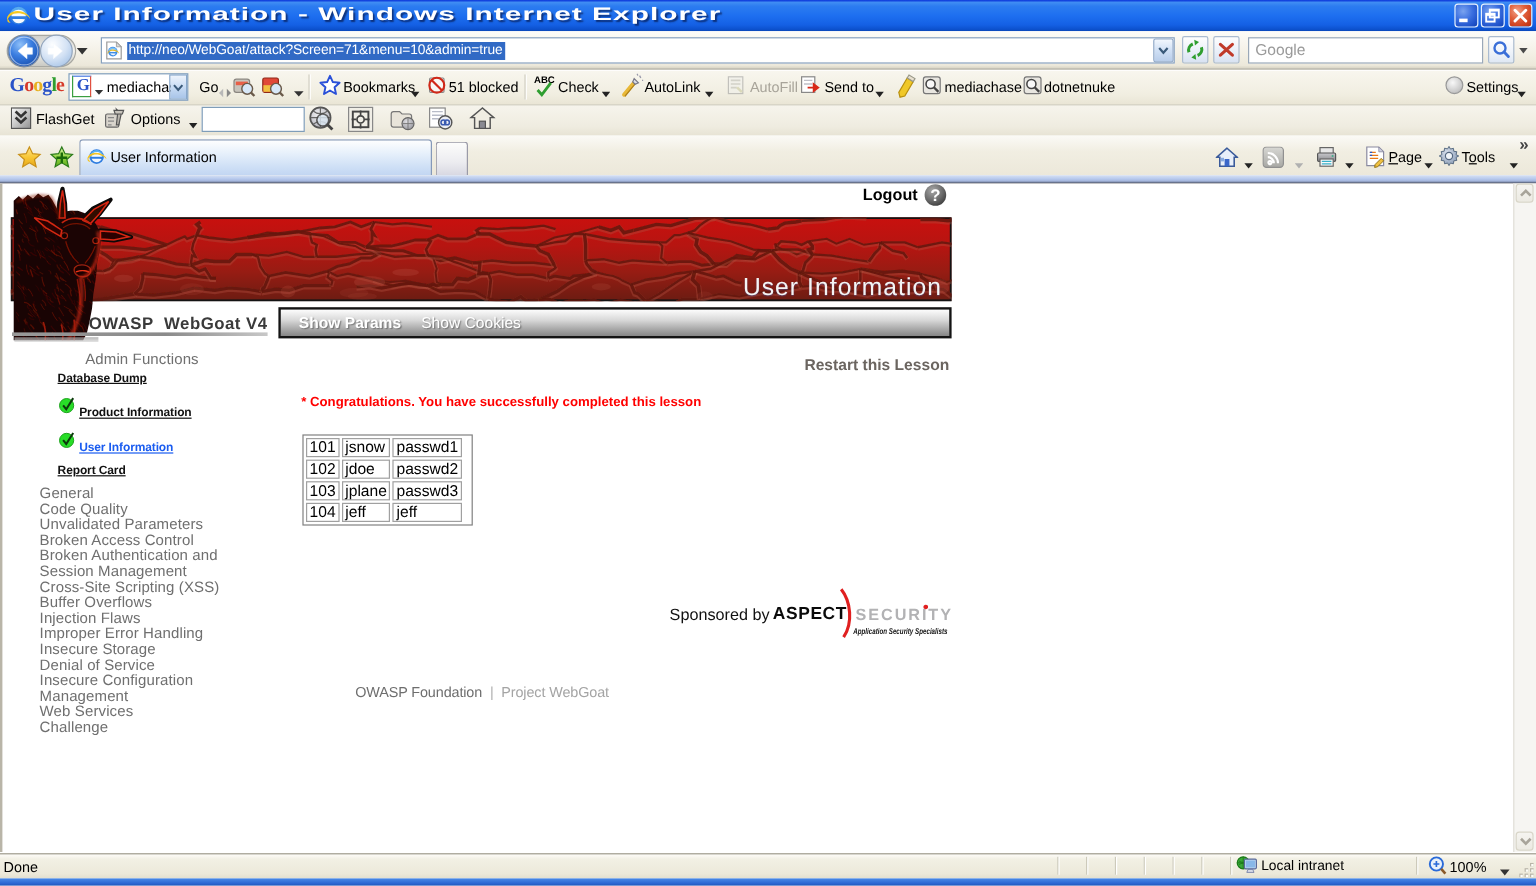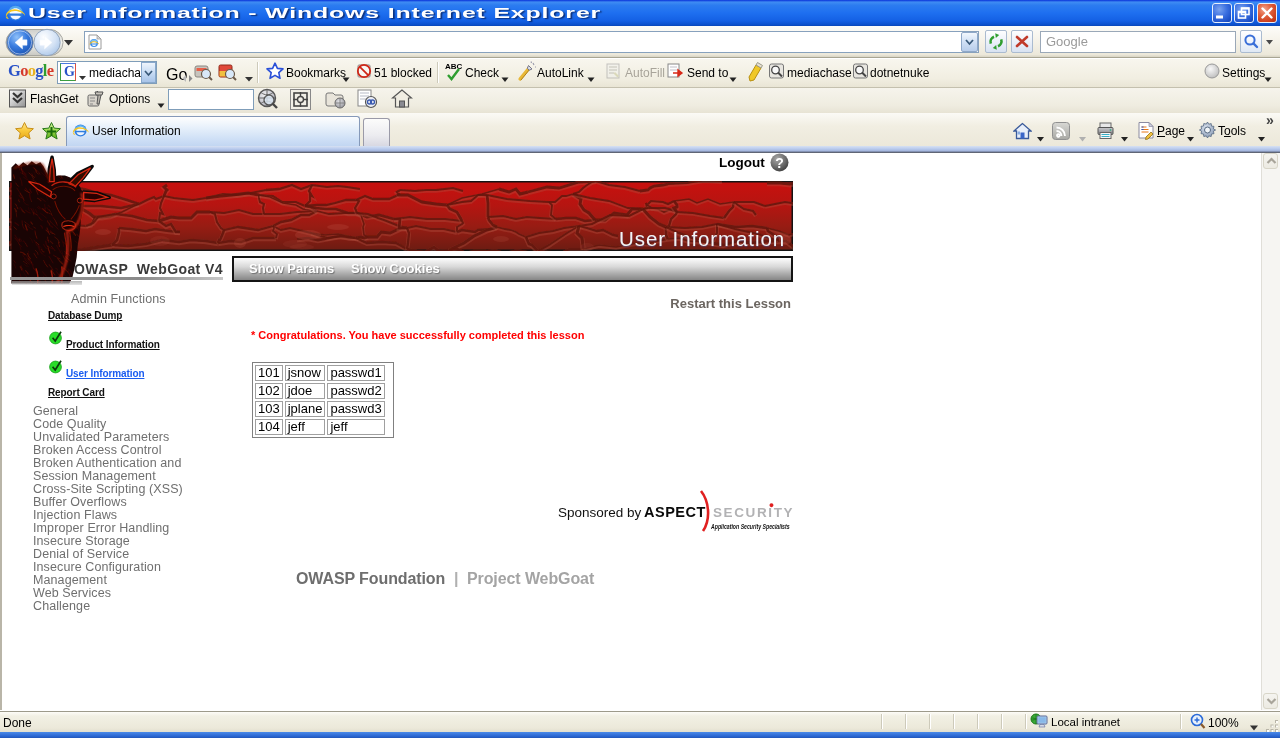--- a/index.html
+++ b/index.html
@@ -108,20 +108,21 @@
   <div class="abs" style="left:88px;top:34px;">
     <svg width="14" height="16" viewBox="0 0 14 16">
         <path d="M1 1h8l4 4v10H1z" fill="#fff" stroke="#9a9a9a"></path>
         <path d="M9 1l4 4H9z" fill="#d8d8d8" stroke="#9a9a9a" stroke-width=".7"></path>
         <circle cx="6" cy="9" r="4" fill="#3f8ee8"></circle>
         <path d="M2.6 9a3.4 3.4 0 0 1 6.8 0z" fill="#7cc0f4"></path>
         <path d="M3.6 9.4h4.9c0-1.3-1.1-2.3-2.45-2.3S3.6 8.1 3.6 9.4zm.3 1c.4 1 1.3 1.6 2.3 1.6 1 0 1.9-.6 2.2-1.5z" fill="#fff" opacity=".9"></path>
         <path d="M1.7 11.2c-.5-1.8.9-3.1 2.4-3.6 1.7-.6 4-.2 5.7 1 .9.6 1.4 1.5 1.2 2-.3-.5-.9-1.1-1.7-1.5-1.6-.8-3.5-1-4.9-.5-1.5.5-2.3 1.5-2.7 2.6z" fill="#e8b81e"></path>
       </svg>
   </div>
+  <div class="abs sel" style="left:106px;top:35px;padding:1px 2px 2px 1px;">http://neo/WebGoat/attack?Screen=71&amp;menu=10&amp;admin=true</div>
   <div class="abs" style="left:961px;top:32px;width:17px;height:20px;background:linear-gradient(180deg,#f2f7fd,#d0e0f5 50%,#b8cdea);border:1px solid #8fa8c8;border-radius:2px;box-sizing:border-box;">
     <svg width="15" height="18" viewBox="0 0 15 18">
         <path d="M4 7l3.5 4L11 7" fill="none" stroke="#3a5a7a" stroke-width="1.8"></path>
       </svg>
   </div>
   <div class="abs tbtn" style="left:985px;width:22px;">
     <svg width="20" height="21" viewBox="0 0 20 21">
         <path d="M4.8 12.6a5.6 5.6 0 0 1 3.2-6.9" fill="none" stroke="#2f9e2f" stroke-width="2.6"></path>
         <path d="M15.2 8.4a5.6 5.6 0 0 1-3.2 6.9" fill="none" stroke="#2f9e2f" stroke-width="2.6"></path>
         <path d="M9.2 2.2l4 1.8-3.4 3z" fill="#2f9e2f"></path>
@@ -152,21 +153,21 @@
   <div class="abs" style="left:60px;top:63px;width:16px;height:18px;box-sizing:border-box;background:#fff;border-top:1.5px solid #4a7ae0;border-left:1.5px solid #3a9e40;border-right:1.5px solid #e05040;border-bottom:1.5px solid #3a9e40;">
     <div style="position:absolute;left:3px;top:0px;font-family:'Liberation Serif',serif;font-size:14px;font-weight:bold;color:#2a53c8;">G</div>
   </div>
   <div class="abs" style="left:77px;top:68px;"><svg width="10" height="8">
         <path d="M2 2h7l-3.5 4z" fill="#333"></path>
       </svg></div>
   <div class="abs" style="left:89px;top:66px;font-size:12px;color:#000;">mediachas</div>
   <div class="abs" style="left:141px;top:62px;width:15px;height:21px;background:linear-gradient(180deg,#eef4fc,#c8dcf4 50%,#a8c4e8);border:1px solid #88a8cc;box-sizing:border-box;"><svg width="13" height="19">
         <path d="M3 8l3.5 4L10 8" fill="none" stroke="#3a5a7a" stroke-width="1.7"></path>
       </svg></div>
-  <div class="abs" style="left:166px;top:66px;font-size:16px;">Go</div>
+  <div class="abs" style="left:166px;top:66px;font-size:12px;">Go</div>
   <div class="abs" style="left:182px;top:69px;"><svg width="12" height="9">
         <path d="M4 1v7l-3.5-3.5z" fill="#b8b8b8"></path>
         <path d="M7 1v7l3.5-3.5z" fill="#888"></path>
       </svg></div>
   <div class="abs" style="left:194px;top:62px;"><svg width="20" height="20">
         <rect x="1" y="4" width="13" height="11" rx="2" fill="#c8c4bc" stroke="#8a8680"></rect>
         <rect x="2.5" y="6" width="10" height="3" fill="#e86048"></rect>
         <circle cx="12" cy="12" r="4.5" fill="#d8e8f8" stroke="#6a5a4a" stroke-width="1.2"></circle>
         <path d="M15 15l3 3" stroke="#6a5a4a" stroke-width="2"></path>
       </svg></div>
@@ -1061,21 +1062,21 @@
       <path d="M29 118 q2.5 7 1.5 15 M43 120 q2 6 1 13 M53 116 q1 7 0 17" fill="none" stroke="#a81e0c" stroke-width="1.3" filter="url(#gb1)" opacity=".9"></path>
     </svg>
   </div>
   <div class="abs" style="left:12px;top:281px;width:70px;height:4px;background:linear-gradient(180deg,#9a9a9a,#d8d8d8);opacity:.7;"></div>
 
   <div class="abs" style="left:74px;top:261px;font-size:14px;font-weight:bold;color:#3a3a3a;letter-spacing:0.4px;">OWASP&nbsp; WebGoat V4</div>
   <div class="abs" style="left:10px;top:277px;width:213px;height:3px;background:linear-gradient(90deg,#999 0%,#8a8a8a 60%,#c8c8c8 100%);"></div>
 
   <div class="abs" style="left:232px;top:256px;width:561px;height:26px;background:linear-gradient(180deg,#fdfdfd 0%,#d8d8d8 40%,#ababab 72%,#868686 100%);border:2px solid #141414;box-sizing:border-box;"></div>
   <div class="abs" style="left:249px;top:261px;font-size:13px;font-weight:bold;color:#fff;text-shadow:1px 1px 1px rgba(40,40,40,.45);">Show Params</div>
-  <div class="abs" style="left:351px;top:261px;font-size:13px;font-weight:bold;color:#fff;text-shadow:1px 1px 1px rgba(40,40,40,.45);">Show Cookies</div>
+  <div class="abs" style="left:351px;top:261px;font-size:13px;font-weight:normal;color:#fff;text-shadow:1px 1px 1px rgba(40,40,40,.45);">Show Cookies</div>
 
   <div class="abs menuitem" style="left:33px;top:292px;margin-left:38px;">Admin Functions</div>
   <div class="abs mlink" style="left:48px;top:310px;">Database Dump</div>
   <div class="abs" style="left:49px;top:330px;"><svg width="15" height="15">
         <circle cx="6.5" cy="8" r="5.9" fill="#28dd28"></circle>
         <circle cx="6.5" cy="8" r="5.9" fill="none" stroke="#18a018" stroke-width=".8"></circle>
         <path d="M3.6 7.8l2.6 3.2L12 1.8" fill="none" stroke="#0c3a0c" stroke-width="1.7"></path>
       </svg></div>
   <div class="abs mlink" style="left:66px;top:339px;">Product Information</div>
   <div class="abs" style="left:49px;top:359px;"><svg width="15" height="15">
@@ -1136,21 +1137,21 @@
     </table>
 
   <div class="abs" style="left:558px;top:505px;font-size:13.5px;color:#111;">Sponsored by</div>
   <div class="abs" style="left:644px;top:504px;font-size:14.5px;font-weight:bold;color:#0a0a0a;letter-spacing:0.5px;">ASPECT</div>
   <div class="abs" style="left:698px;top:489px;"><svg width="16" height="44">
         <path d="M3 2 C11 12 13 30 5 42" fill="none" stroke="#e02020" stroke-width="2.6"></path>
       </svg></div>
   <div class="abs" style="left:713px;top:505px;font-size:13.5px;font-weight:bold;color:#b2b2b4;letter-spacing:1.6px;">SECUR<span style="position:relative;">I<span style="position:absolute;left:0.5px;top:-5px;color:#e02020;font-size:9px;">●</span></span>TY</div>
   <div class="abs" style="left:711px;top:523px;font-size:7px;font-weight:bold;font-style:italic;color:#111;letter-spacing:0px;transform:scaleX(0.74);transform-origin:0 0;">Application Security Specialists</div>
 
-  <div class="abs" style="left:296px;top:570px;font-size:16px;font-weight:bold;letter-spacing:-0.1px;color:#6e6e6e;white-space:nowrap;">OWASP Foundation <span style="color:#b0b0b0;">&nbsp;|&nbsp;</span> <span style="color:#a4a4a4;">Project WebGoat</span></div>
+  <div class="abs" style="left:296px;top:570px;font-size:12px;font-weight:normal;letter-spacing:-0.1px;color:#6e6e6e;white-space:nowrap;">OWASP Foundation <span style="color:#b0b0b0;">&nbsp;|&nbsp;</span> <span style="color:#a4a4a4;">Project WebGoat</span></div>
 
   <div class="abs" style="left:1261px;top:153px;width:18px;height:557px;background:#f6f5f2;border-left:1px solid #e0ded8;"></div>
   <div class="abs sbtn" style="left:1263px;top:153px;"><svg width="15" height="15">
         <path d="M3.5 9l4-4 4 4" fill="none" stroke="#a8a49a" stroke-width="2.2"></path>
       </svg></div>
   <div class="abs sbtn" style="left:1263px;top:693px;"><svg width="15" height="15">
         <path d="M3.5 5l4 4 4-4" fill="none" stroke="#a8a49a" stroke-width="2.2"></path>
       </svg></div>
 
   <div class="abs statusbar"></div>

